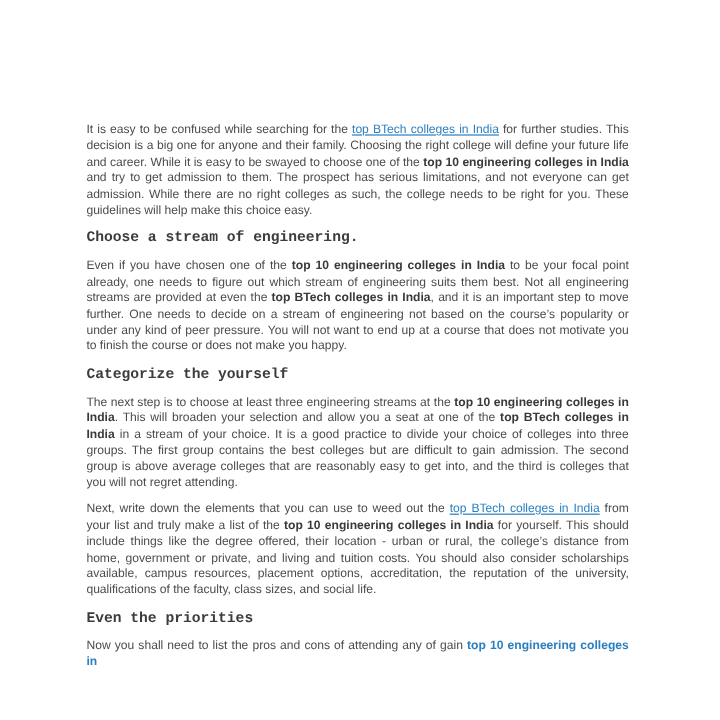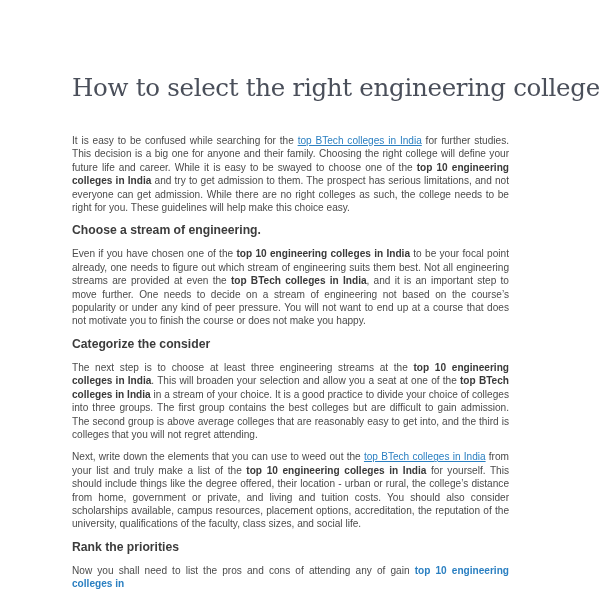--- a/index.html
+++ b/index.html
@@ -11,44 +11,43 @@
   .title {
     font-family: "DejaVu Serif", "Liberation Serif", serif;
     font-size: 24.5px; color: #4a4f5a; font-weight: normal;
     margin: 0; padding: 0 0 0 8px; line-height: 32px; letter-spacing: -0.3px;
     white-space: nowrap;
   }
   .content { padding: 0 8px; margin-top: 30px; }
   p {
     font-family: "Liberation Sans", sans-serif;
     font-size: 10.1px; line-height: 13.4px; color: #4b4b4b;
-    text-align: justify; margin: 0 15px 9px 0;
+    text-align: justify; margin: 0 0 9px 0;
   }
   h2 {
-    font-family: Liberation Sans, sans-serif;
+    font-family: Liberation Mono, monospace;
     font-size: 12.2px; font-weight: bold; color: #3c3c3c;
     margin: 0 0 9px 0; line-height: 15px;
   }
   b { color: #3a3a3a; }
   a.link { color: #2a7fc1; text-decoration: underline; }
   span.blue { color: #2a7fc1; font-weight: bold; }
 </style>
 </head>
 <body>
 
 <div class="page">
-  <h1 class="title">How to select the right engineering college</h1>
 
   <div class="content">
     <p><span>It is easy to be confused while searching for the </span><a class="link" href="#">top BTech colleges in India</a><span> for further studies. This decision is a big one for anyone and their family. Choosing the right college will define your future life and career. While it is easy to be swayed to choose one of the </span><b>top 10 engineering colleges in India</b><span> and try to get admission to them. The prospect has serious limitations, and not everyone can get admission. While there are no right colleges as such, the college needs to be right for you. These guidelines will help make this choice easy.</span></p>
 
     <h2>Choose a stream of engineering.</h2>
     <p><span>Even if you have chosen one of the </span><b>top 10 engineering colleges in India</b><span> to be your focal point already, one needs to figure out which stream of engineering suits them best. Not all engineering streams are provided at even the </span><b>top BTech colleges in India</b><span>, and it is an important step to move further. One needs to decide on a stream of engineering not based on the course’s popularity or under any kind of peer pressure. You will not want to end up at a course that does not motivate you to finish the course or does not make you happy.</span></p>
 
-    <h2>Categorize the consider</h2>
+    <h2>Categorize the yourself</h2>
     <p><span>The next step is to choose at least three engineering streams at the </span><b>top 10 engineering colleges in India</b><span>. This will broaden your selection and allow you a seat at one of the </span><b>top BTech colleges in India</b><span> in a stream of your choice. It is a good practice to divide your choice of colleges into three groups. The first group contains the best colleges but are difficult to gain admission. The second group is above average colleges that are reasonably easy to get into, and the third is colleges that you will not regret attending.</span></p>
 
     <p><span>Next, write down the elements that you can use to weed out the </span><a class="link" href="#">top BTech colleges in India</a><span> from your list and truly make a list of the </span><b>top 10 engineering colleges in India</b><span> for yourself. This should include things like the degree offered, their location - urban or rural, the college’s distance from home, government or private, and living and tuition costs. You should also consider scholarships available, campus resources, placement options, accreditation, the reputation of the university, qualifications of the faculty, class sizes, and social life.</span></p>
 
-    <h2>Rank the priorities</h2>
+    <h2>Even the priorities</h2>
     <p><span>Now you shall need to list the pros and cons of attending any of gain </span><span class="blue">top 10 engineering colleges in</span></p>
   </div>
 </div>
 
 </body></html>

